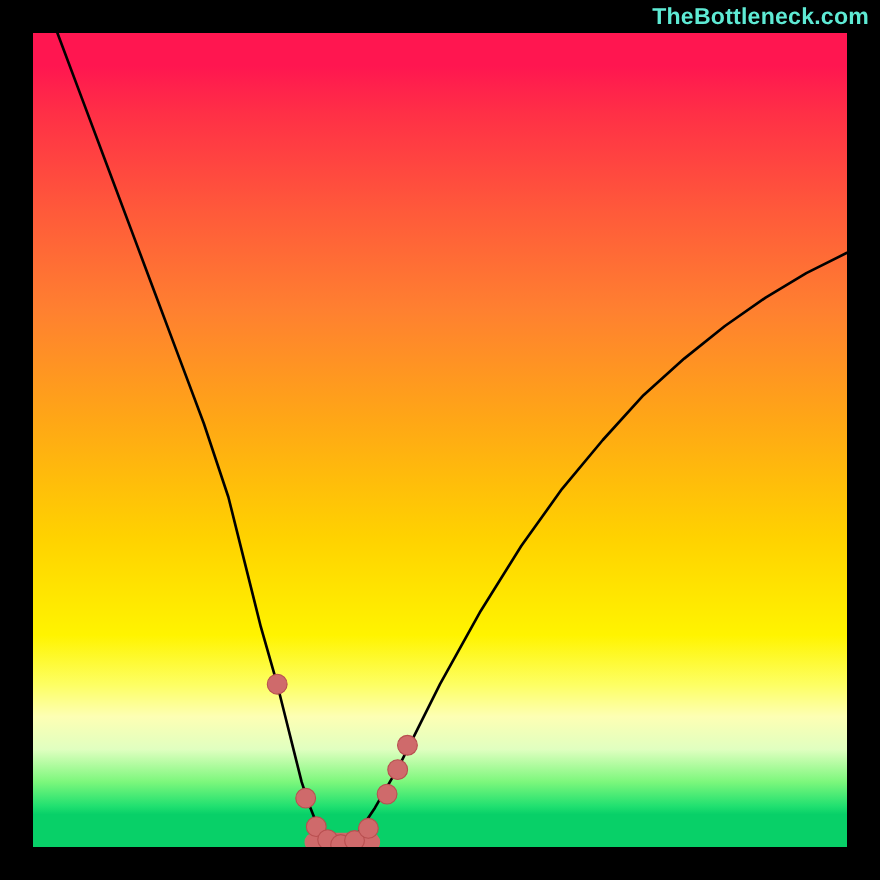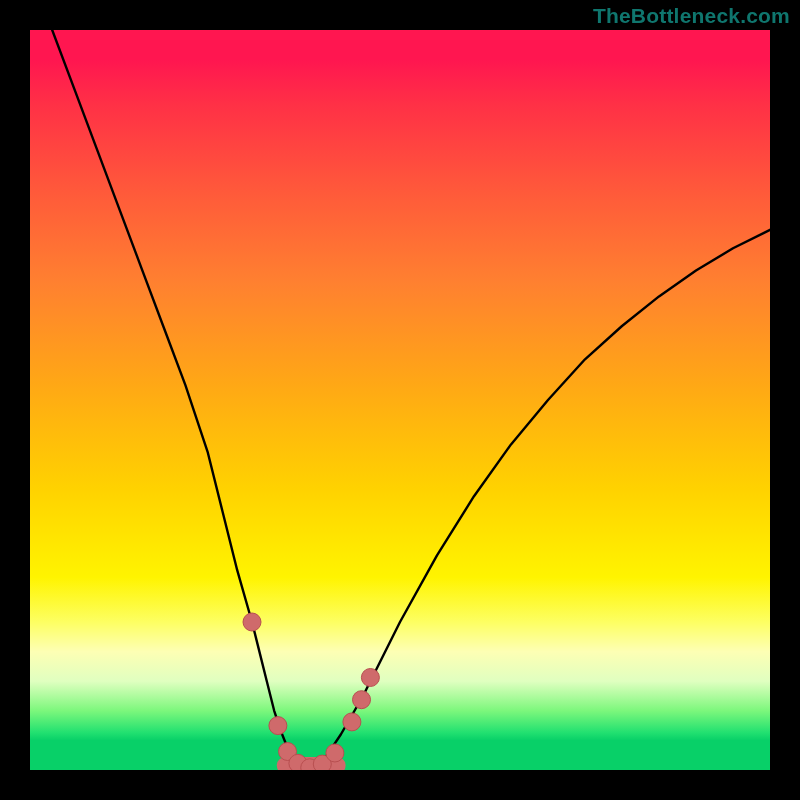--- a/index.html
+++ b/index.html
@@ -48,21 +48,21 @@
     );
   }
   .svg-layer {
     position: absolute;
     inset: 0;
   }
   .attribution {
     position: absolute;
     top: 4px;
     right: 10px;
-    color: #0f766e;
+    color: #5eead4;
     font-size: 21px;
     font-weight: 600;
     letter-spacing: 0.2px;
     user-select: none;
   }
 </style>
 </head>
 <body>
 
 <div class="stage">

